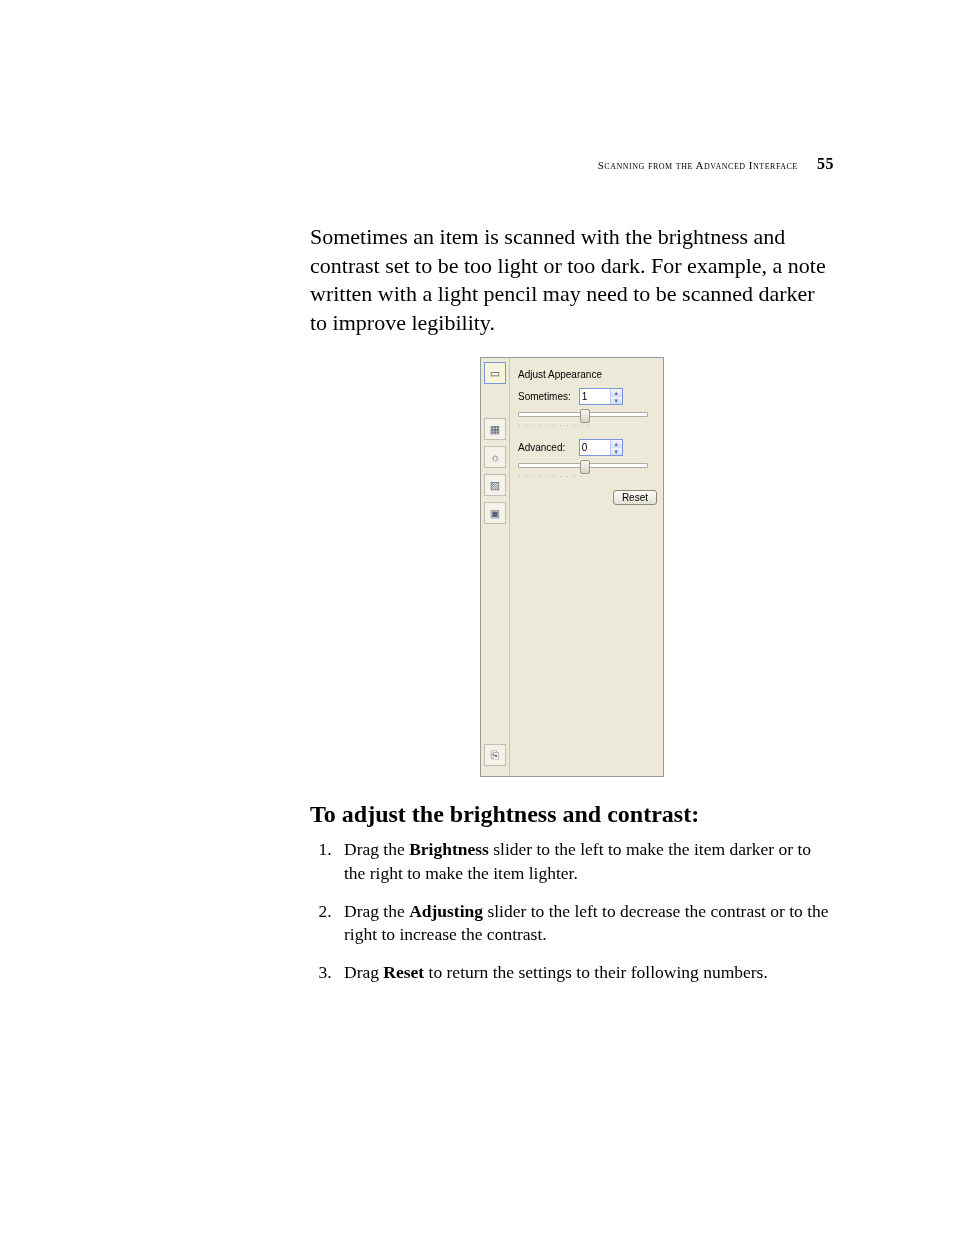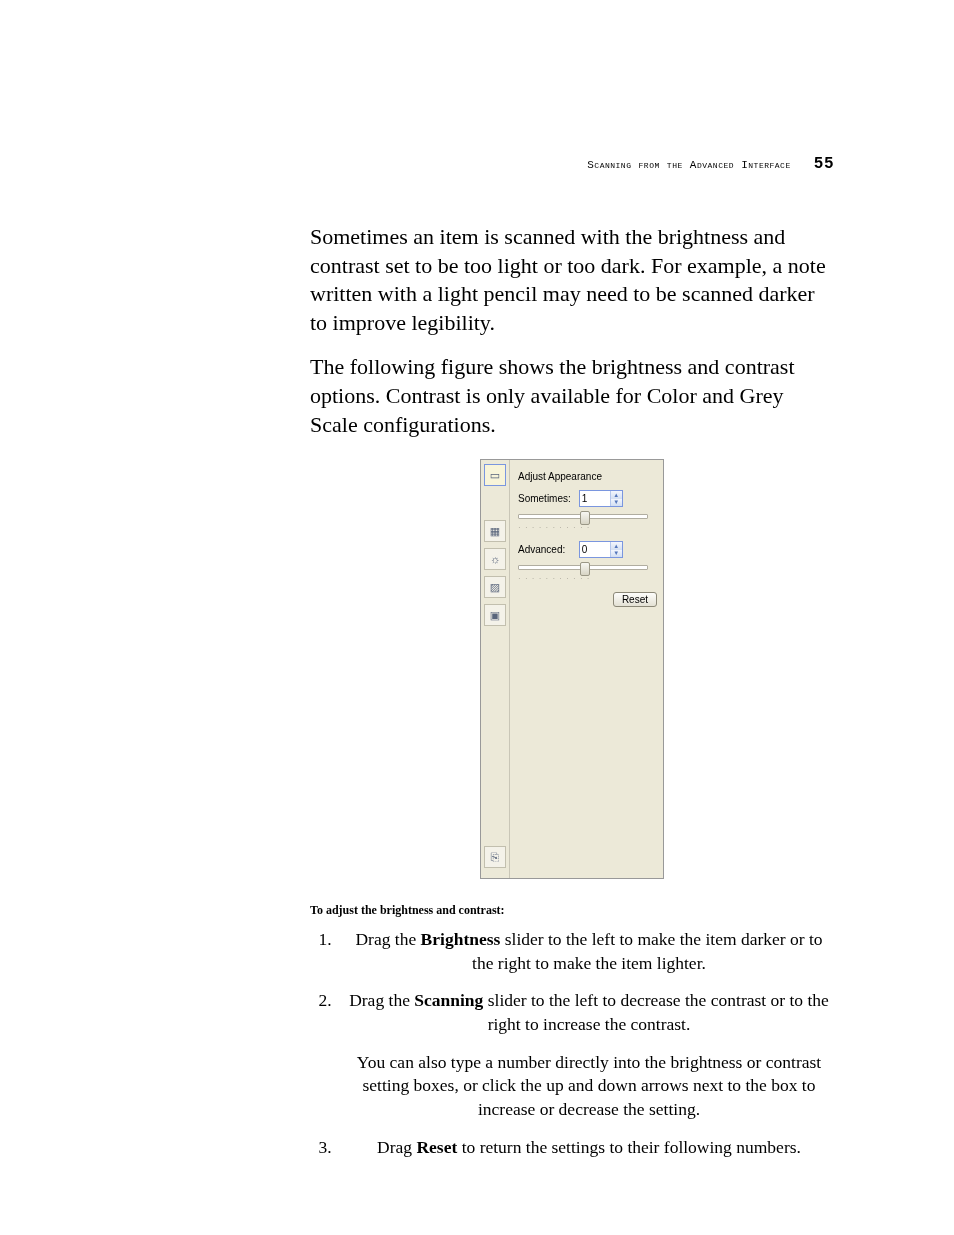--- a/index.html
+++ b/index.html
@@ -10,21 +10,21 @@
     color: #000;
     width: 954px;
     height: 1235px;
     position: relative;
   }
   .page {
     padding: 155px 120px 60px 310px;
     box-sizing: border-box;
   }
   .running-header {
-    font-family: Liberation Mono, monospace;
+    font-family: Liberation Serif, serif;
     font-size: 11px;
     letter-spacing: 0.5px;
     text-align: right;
     margin-bottom: 50px;
     font-variant: small-caps;
   }
   .running-header .pageno {
     font-weight: bold;
     font-size: 16px;
     margin-left: 16px;
@@ -39,33 +39,32 @@
     font-variant: small-caps;
   }
   p.body {
     font-size: 22px;
     line-height: 1.3;
     margin: 0 0 16px 0;
   }
   .subhead {
     font-family: "Adobe Garamond Pro", Garamond, "Times New Roman", serif;
     font-weight: bold;
-    font-size: 12px;
+    font-size: 24px;
     margin: 20px 0 10px 0;
   }
   ol.steps {
     margin: 0;
     padding-left: 26px;
     font-size: 17.5px;
     line-height: 1.35;
   }
   ol.steps li {
     padding-left: 8px;
     margin-bottom: 14px;
-    text-align: center;
   }
   ol.steps li .step-extra {
     display: block;
     margin-top: 14px;
   }
   .bold { font-weight: bold; }
 
   
   .figure-wrap {
     display: flex;
@@ -210,21 +209,20 @@
 
 <div class="page">
 
   <div class="running-header">
     <span>Scanning from the Advanced Interface</span>
     <span class="pageno">55</span>
   </div>
 
 
   <p class="body">Sometimes an item is scanned with the brightness and contrast set to be too light or too dark. For example, a note written with a light pencil may need to be scanned darker to improve legibility.</p>
-  <p class="body">The following figure shows the brightness and contrast options. Contrast is only available for Color and Grey Scale configurations.</p>
 
   <div class="figure-wrap">
     <div class="panel">
 
       <div class="left-strip">
         <div class="iconbtn selected">▭</div>
         <div class="strip-gap"></div>
         <div class="iconbtn">▦</div>
         <div class="iconbtn">☼</div>
         <div class="iconbtn">▨</div>
@@ -272,21 +270,20 @@
     </div>
   </div>
 
   <div class="subhead">To adjust the brightness and contrast:</div>
 
   <ol class="steps">
     <li>
       <span>Drag the </span><span class="bold">Brightness</span><span> slider to the left to make the item darker or to the right to make the item lighter.</span>
     </li>
     <li>
-      <span>Drag the </span><span class="bold">Scanning</span><span> slider to the left to decrease the contrast or to the right to increase the contrast.</span>
-      <span class="step-extra">You can also type a number directly into the brightness or contrast setting boxes, or click the up and down arrows next to the box to increase or decrease the setting.</span>
+      <span>Drag the </span><span class="bold">Adjusting</span><span> slider to the left to decrease the contrast or to the right to increase the contrast.</span>
     </li>
     <li>
       <span>Drag </span><span class="bold">Reset</span><span> to return the settings to their following numbers.</span>
     </li>
   </ol>
 
 </div>
 
 </body></html>

